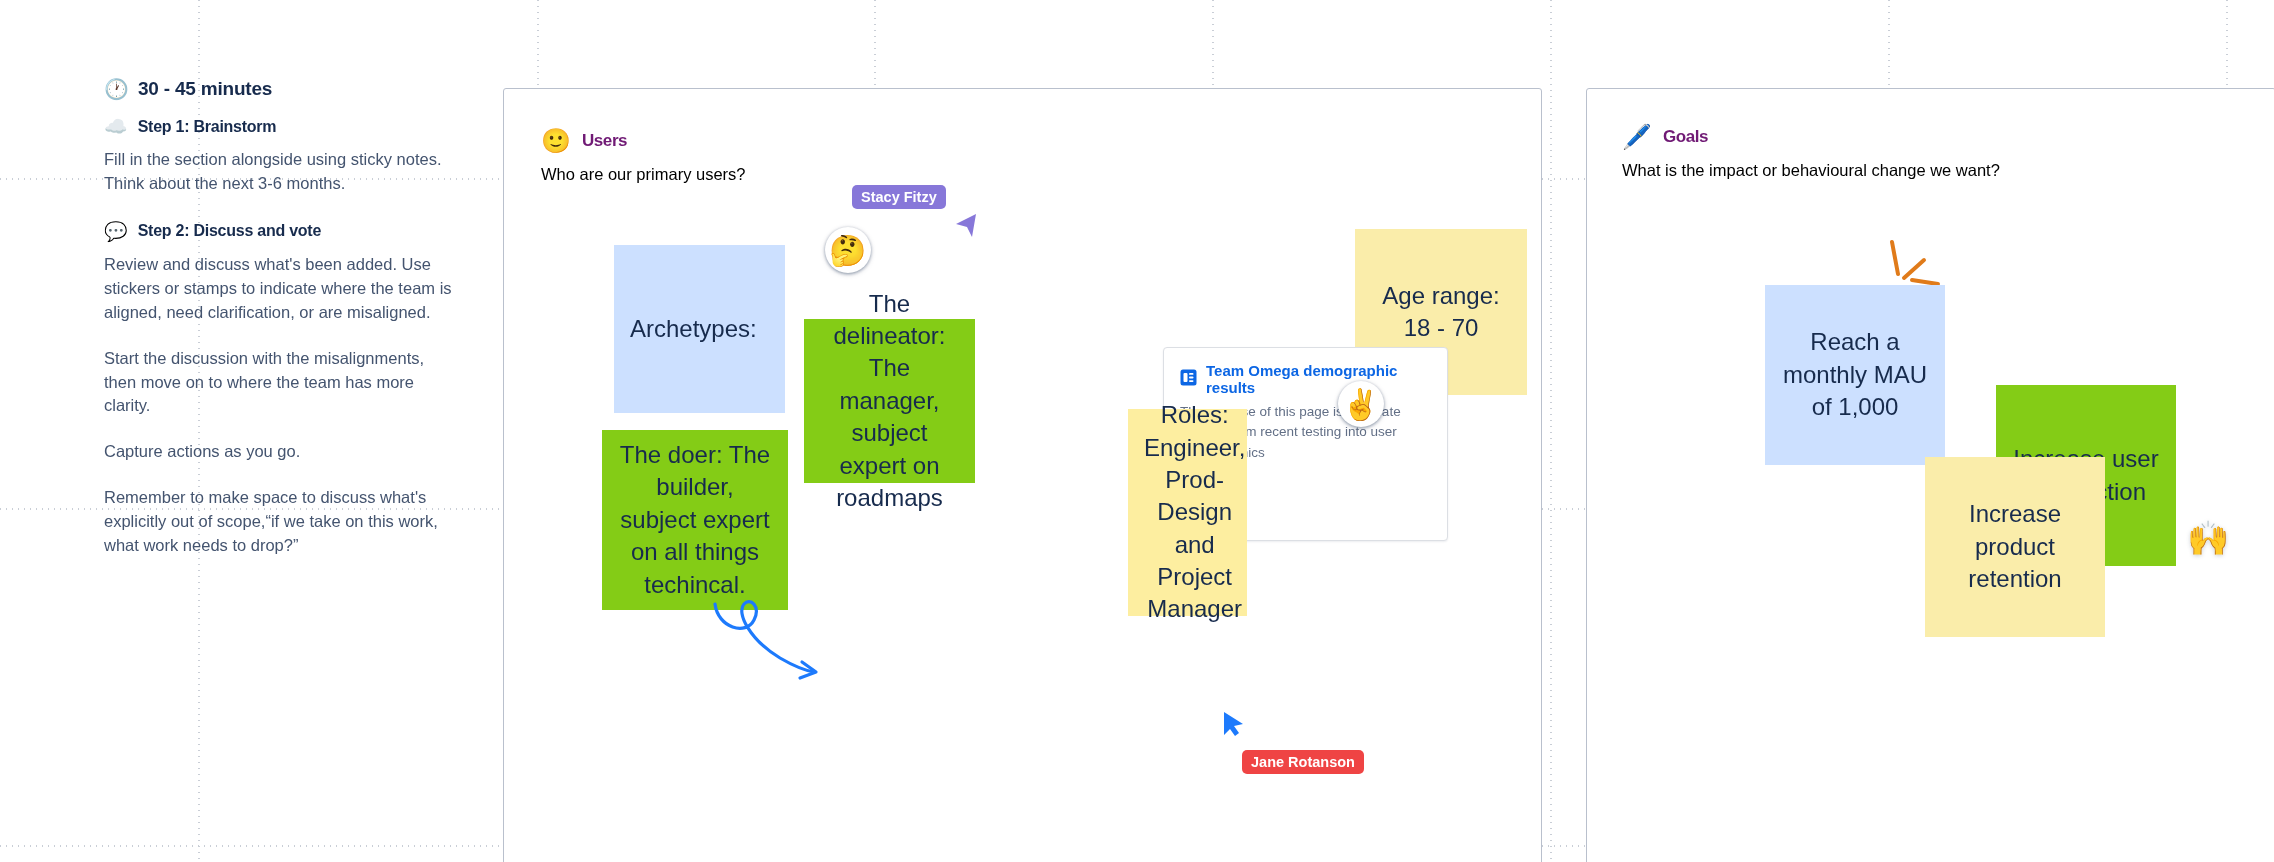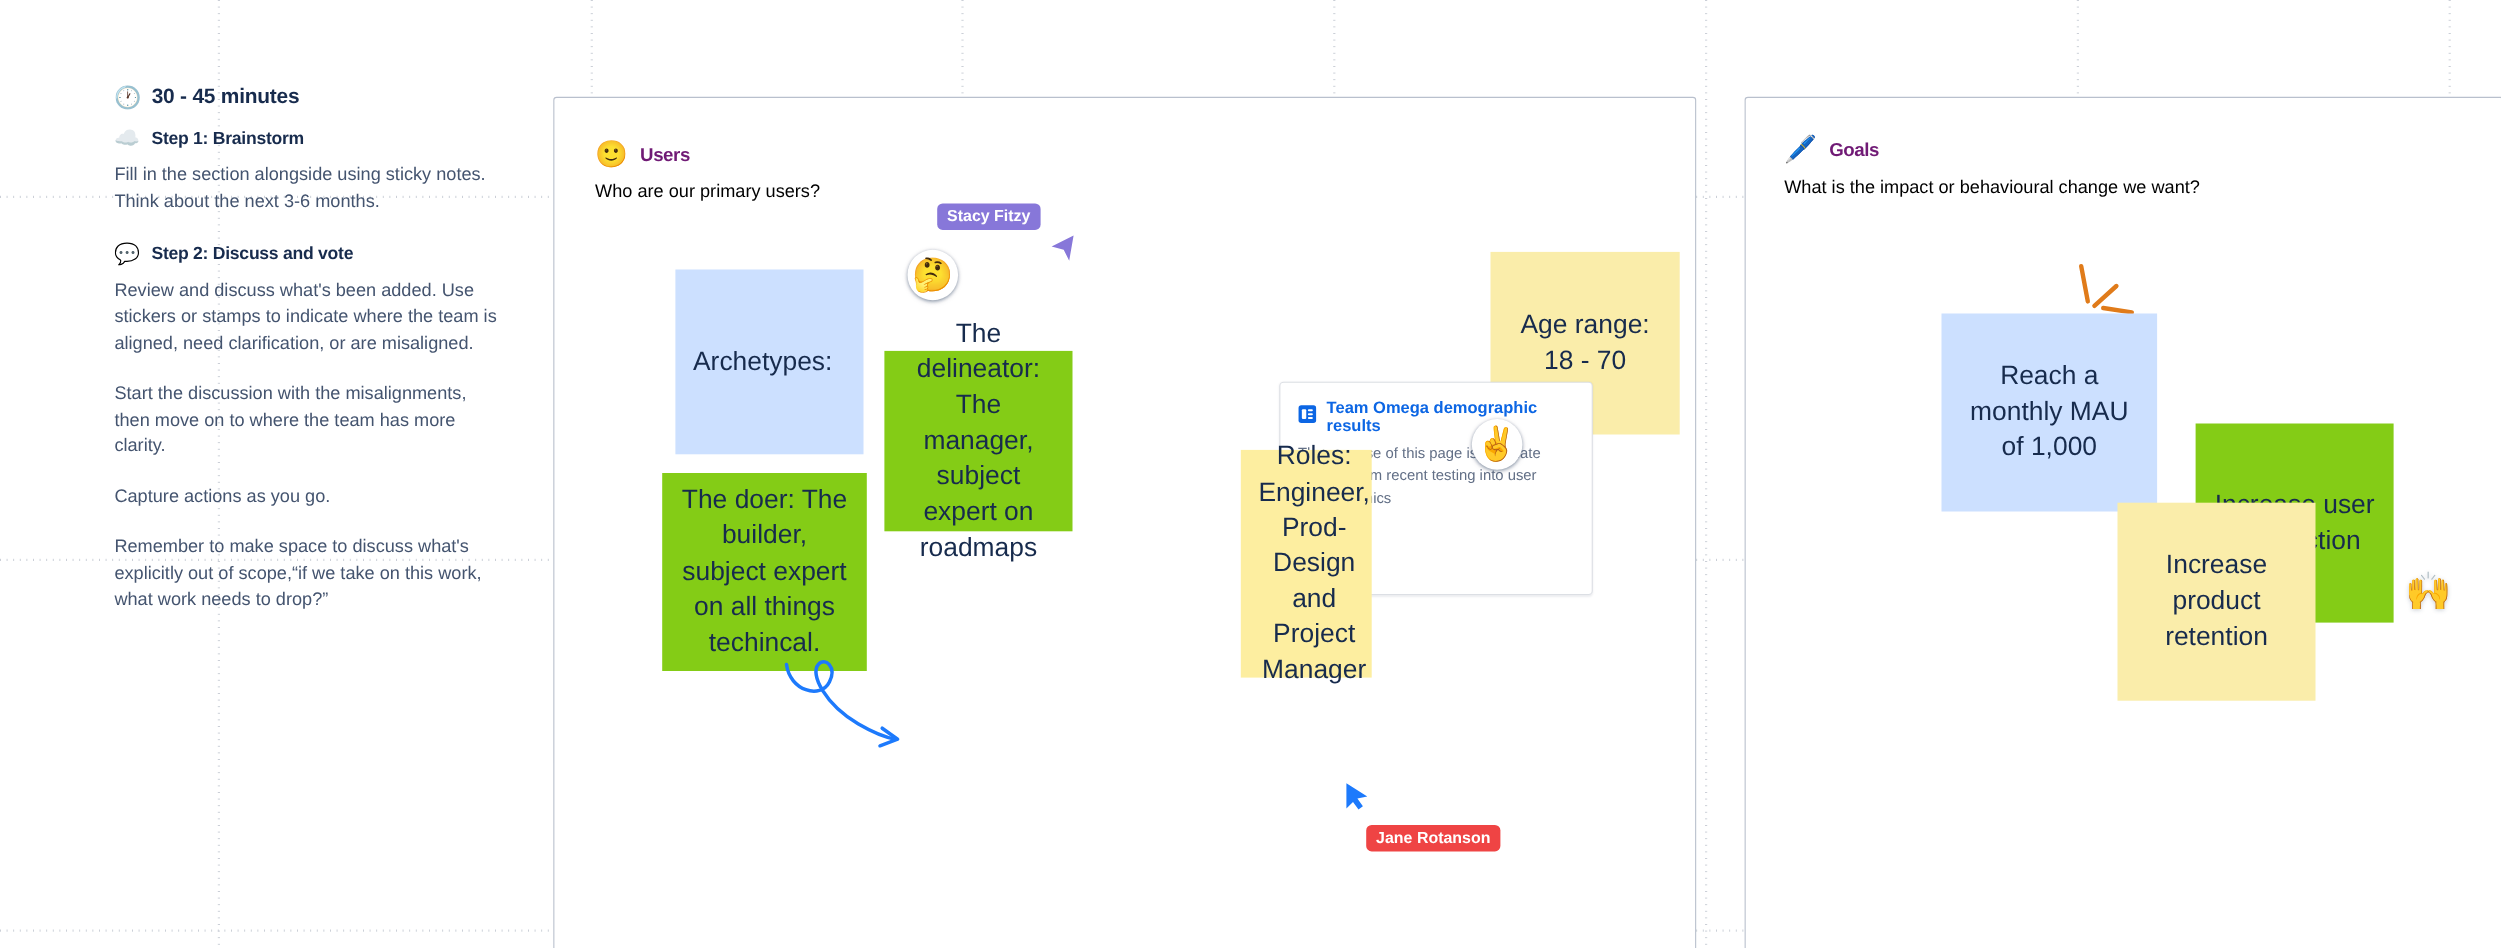--- a/index.html
+++ b/index.html
@@ -191,21 +191,21 @@
   </div>
 
   <span class="deco" style="left:295px;top:145px;width:70px;height:70px;">
     <svg width="70" height="70" viewBox="0 0 70 70" fill="none">
       <path d="M10 8 L16 40" stroke="#e07b1a" stroke-width="4" stroke-linecap="round"></path>
       <path d="M42 26 L22 44" stroke="#e07b1a" stroke-width="4" stroke-linecap="round"></path>
       <path d="M56 50 L30 46" stroke="#e07b1a" stroke-width="4" stroke-linecap="round"></path>
     </svg>
   </span>
 
-  <div class="note blue" style="left:178px;top:196px;width:196px;height:180px;">
+  <div class="note blue" style="left:178px;top:196px;width:180px;height:180px;">
     <span>Reach a monthly MAU of 1,000</span>
   </div>
 
   <div class="note orange" style="left:409px;top:296px;width:180px;height:181px;">
     <span>Increase user satisfaction</span>
   </div>
 
   <div class="note yellow" style="left:338px;top:368px;width:180px;height:180px;">
     <span>Increase product retention</span>
   </div>

